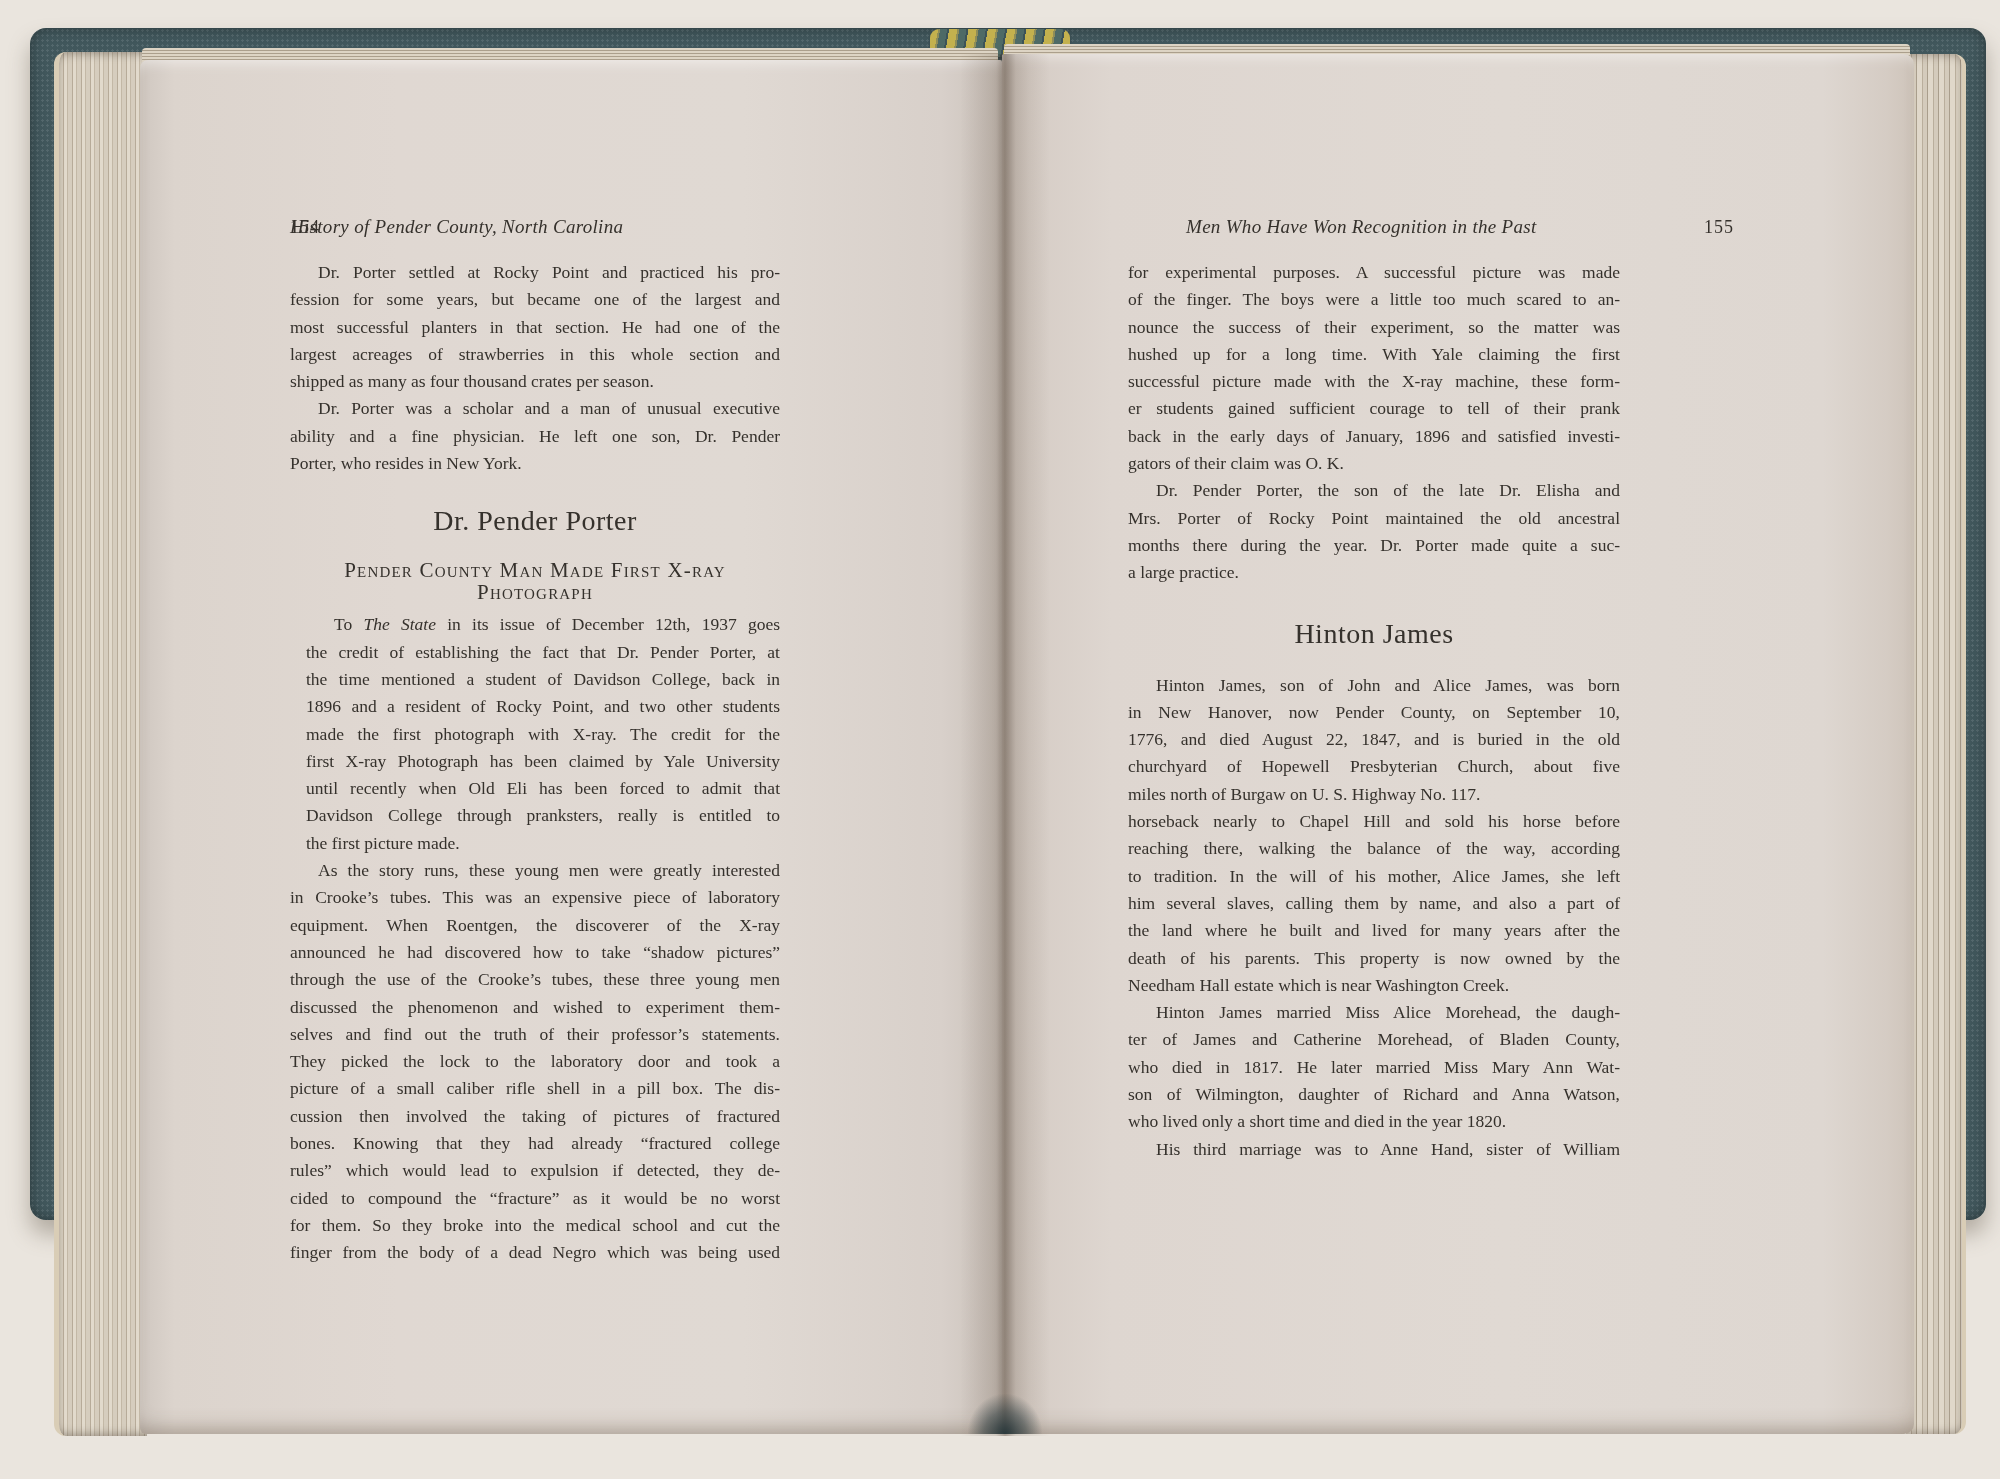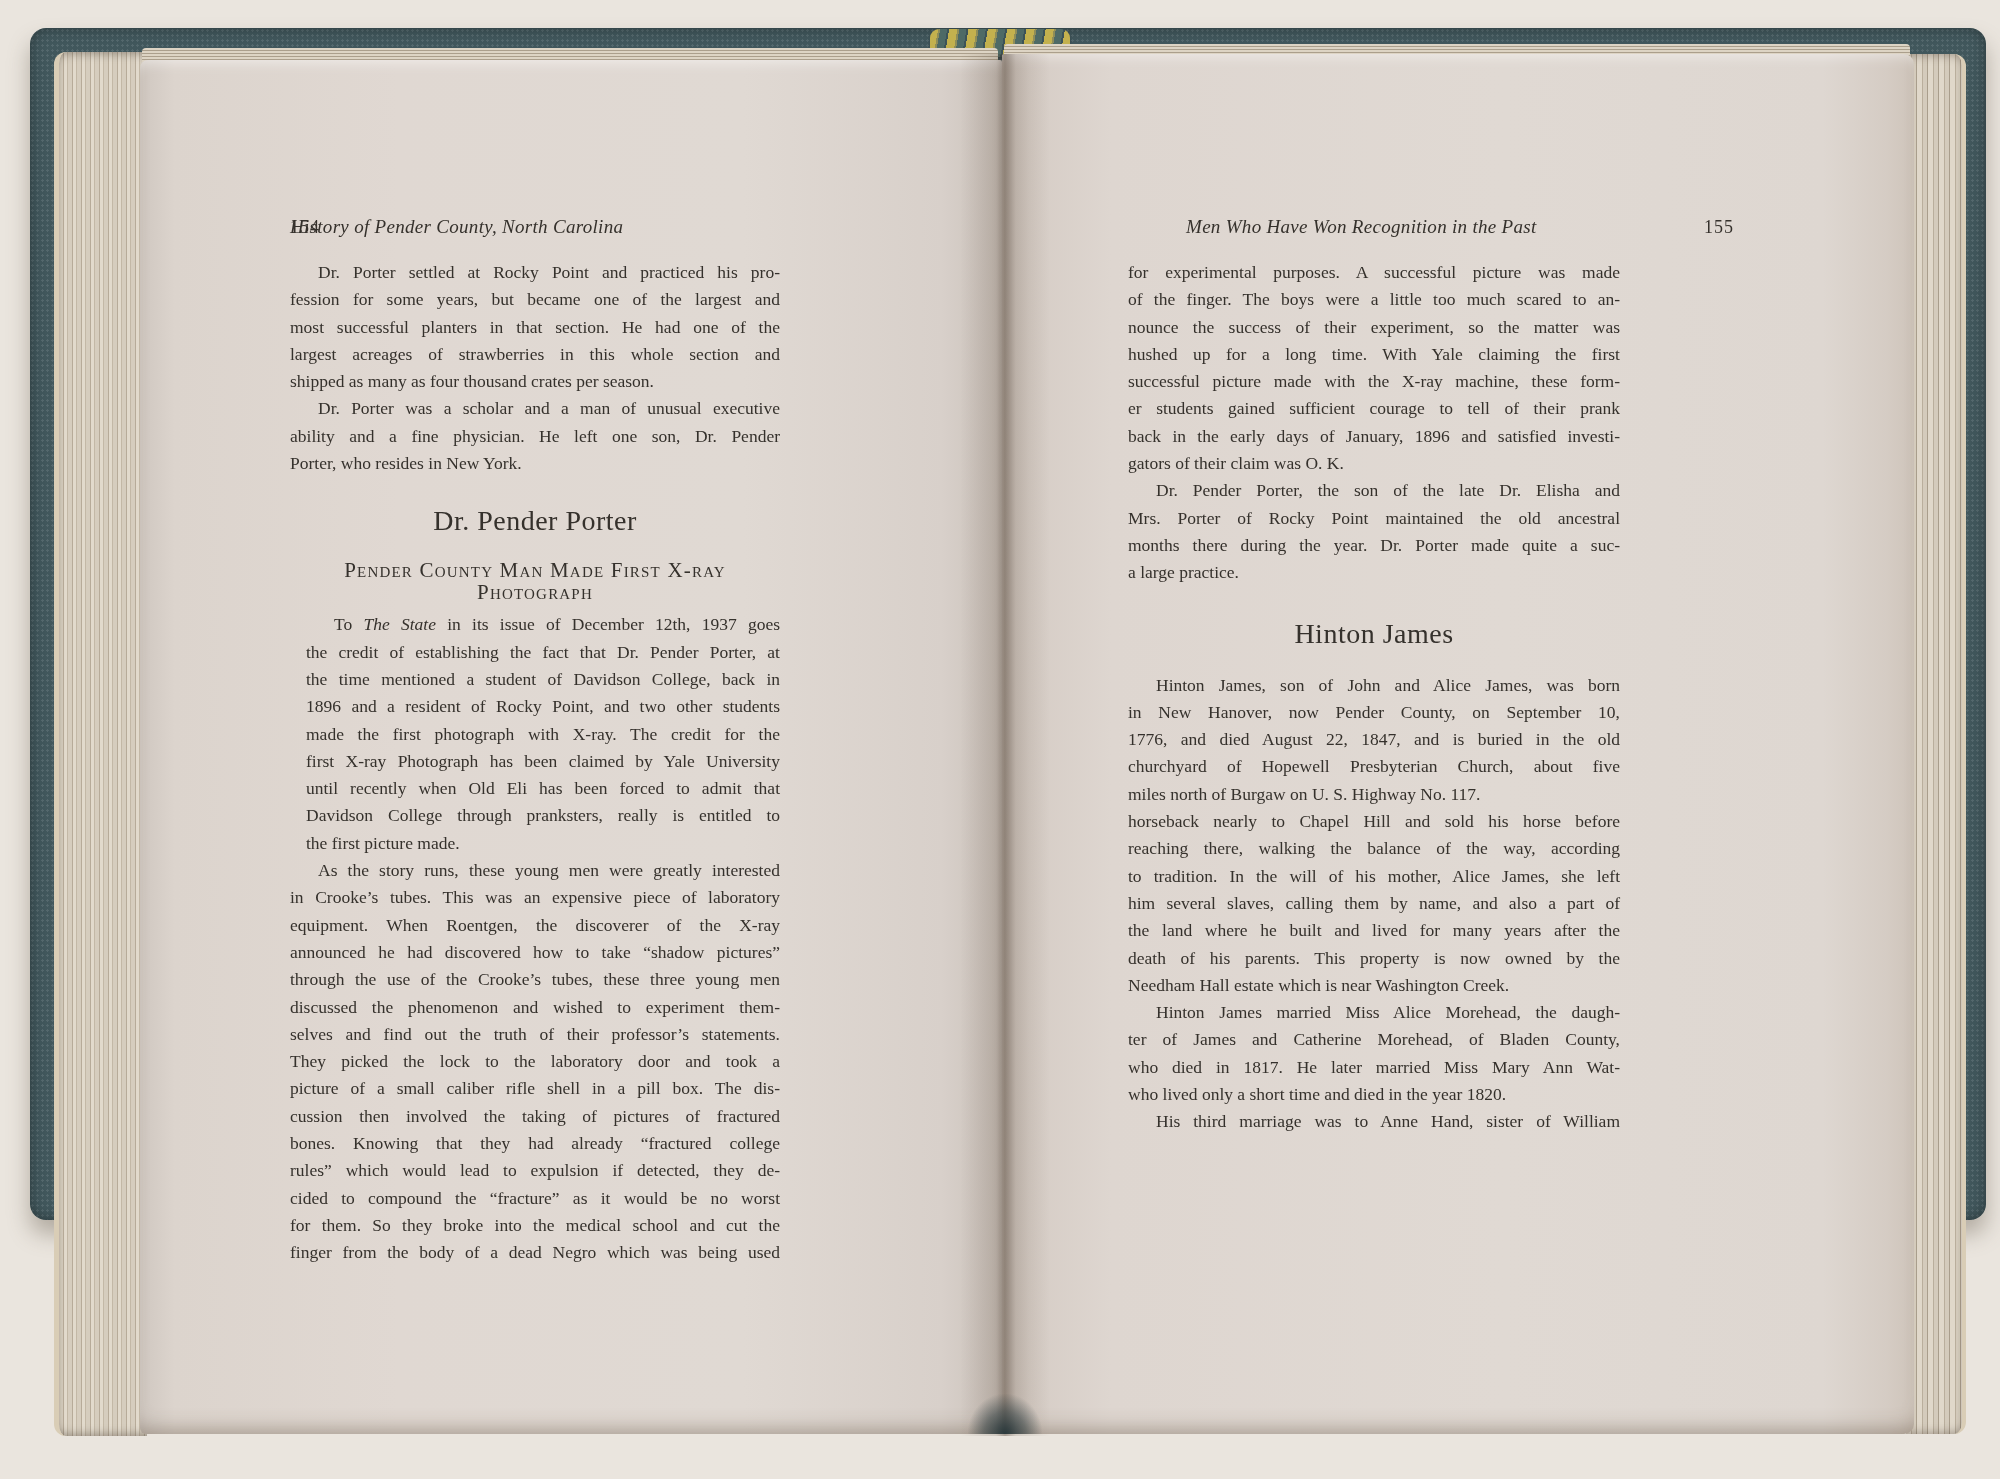--- a/index.html
+++ b/index.html
@@ -181,20 +181,21 @@
             <div class="line">to tradition.  In the will of his mother, Alice James, she left</div>
             <div class="line">him several slaves, calling them by name, and also a part of</div>
             <div class="line">the land where he built and lived for many years after the</div>
             <div class="line">death of his parents.  This property is now owned by the</div>
             <div class="line last">Needham Hall estate which is near Washington Creek.</div>
           </div>
         <div class="para">
             <div class="line indent">Hinton James married Miss Alice Morehead, the daugh-</div>
             <div class="line">ter of James and Catherine Morehead, of Bladen County,</div>
             <div class="line">who died in 1817.  He later married Miss Mary Ann Wat-</div>
+            <div class="line">son of Wilmington, daughter of Richard and Anna Watson,</div>
             <div class="line last">who lived only a short time and died in the year 1820.</div>
           </div>
         <div class="para">
             <div class="line indent">His third marriage was to Anne Hand, sister of William</div>
           </div>
       </div>
     </div>
   </div>
 
   <div class="gutter"></div>

